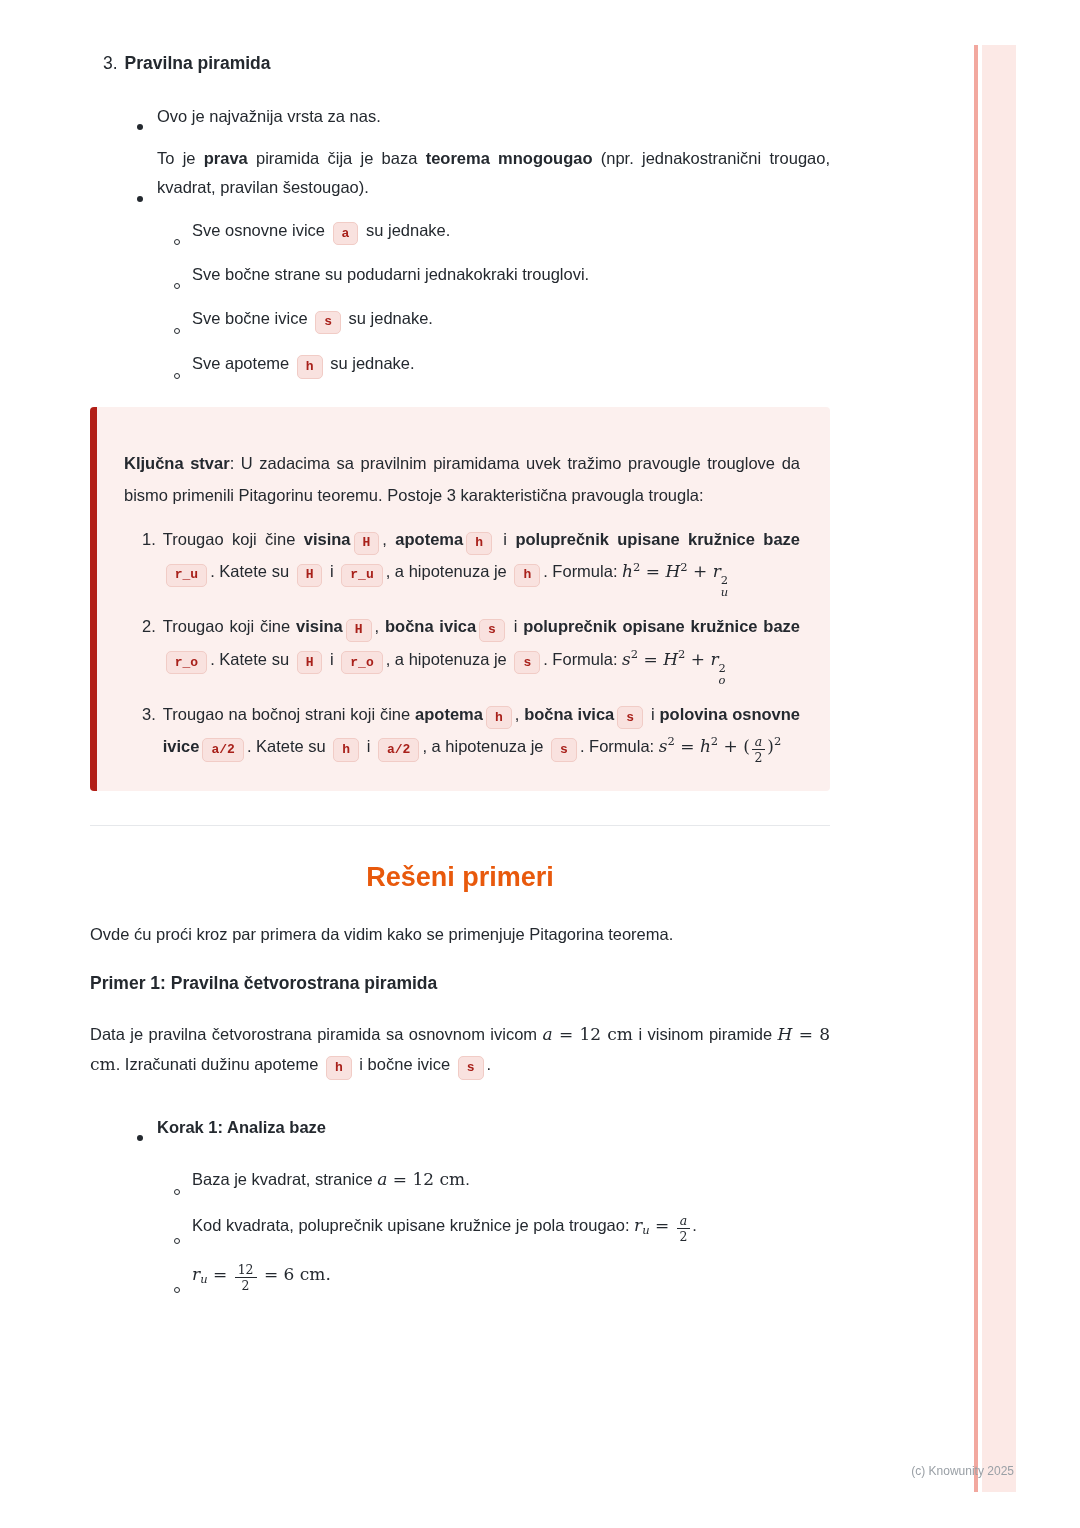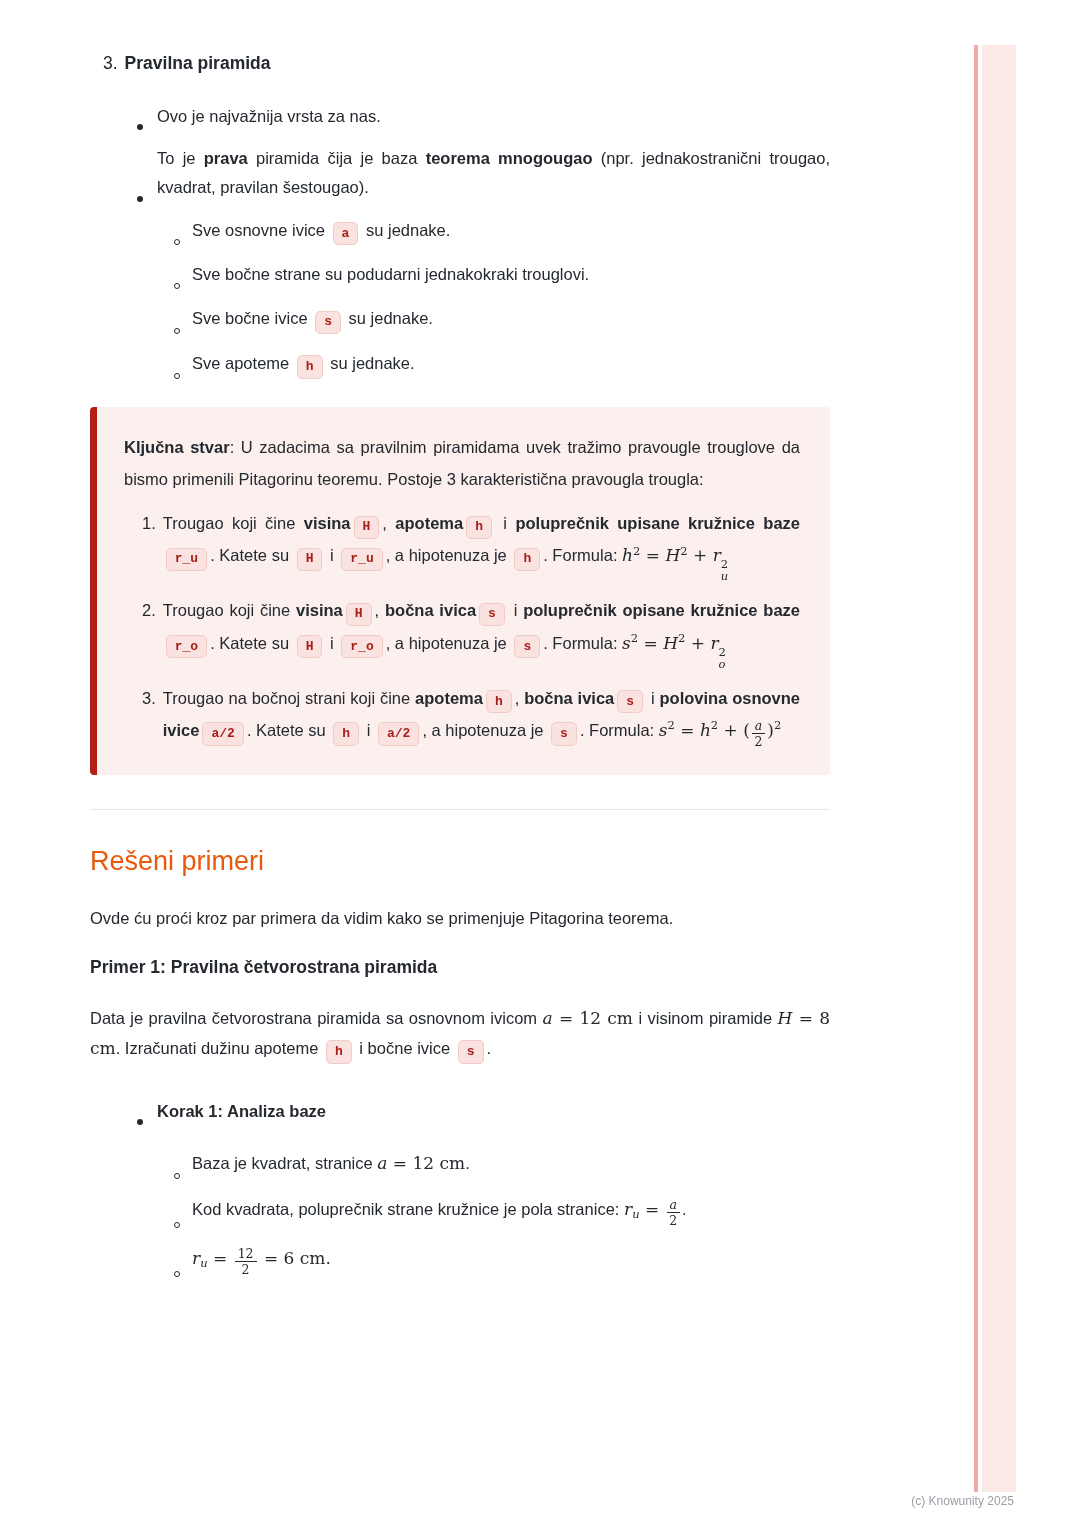--- a/index.html
+++ b/index.html
@@ -28,43 +28,43 @@
   .l2{margin-bottom:15px;}
   .li p{flex:1;}
   .rich{line-height:1.74;}
   .just{text-align:justify;}
   .b{font-weight:700;}
   .chip{font-family:"Liberation Mono","DejaVu Sans Mono",monospace;font-weight:700;font-size:13px;
         color:var(--chip-text);background:var(--chip-bg);border:1px solid var(--chip-border);
         border-radius:5px;padding:2.5px 8px;margin:0 3px;white-space:nowrap;display:inline-block;
         line-height:1.25;vertical-align:-1px;}
   .callout{margin-top:28px;background:var(--callout-bg);border-left:7px solid var(--accent-red);
-           border-radius:4px;padding:24px 30px 26px 27px;}
+           border-radius:4px;padding:40px 30px 26px 27px;}
   .callout .rich{line-height:1.95;}
   .olrow{display:flex;align-items:flex-start;margin-top:12px;}
   .olnum{flex:none;margin-left:18px;margin-right:7px;line-height:1.95;}
   .math{font-family:"DejaVu Serif","Liberation Serif",serif;font-size:17px;}
   .mi{font-style:italic;}
   .msup{font-family:"DejaVu Serif","Liberation Serif",serif;font-size:11.5px;position:relative;top:-6.5px;}
   .msub{font-family:"DejaVu Serif","Liberation Serif",serif;font-size:11.5px;position:relative;top:3.5px;}
   .msubsup{display:inline-flex;flex-direction:column;align-items:flex-start;
            font-family:"DejaVu Serif","Liberation Serif",serif;font-size:11.5px;line-height:1.05;
            vertical-align:-7px;}
   .mss-top,.mss-bot{display:block;}
   .mfrac{display:inline-block;text-align:center;font-family:"DejaVu Serif","Liberation Serif",serif;
          font-size:12.5px;line-height:1.2;vertical-align:-10px;margin:0 2px;}
   .mfrac-n{display:block;border-bottom:1px solid var(--text);padding:0 3px;}
   .mfrac-d{display:block;}
   .divider{height:1px;background:var(--divider);margin-top:34px;}
-  .h2{color:var(--heading-orange);font-size:27px;font-weight:400;line-height:1.3;margin-top:34px;}
+  .h2{color:var(--heading-orange);font-size:27px;font-weight:700;line-height:1.3;margin-top:34px;text-align:center;}
   .h3{font-size:17.5px;font-weight:700;line-height:1.35;margin-top:23px;}
   .para{margin-top:25px;}
   .korak{margin-top:33px;margin-bottom:24px;}
   .steps .l2{margin-bottom:16px;}
-  .footer{position:absolute;top:1494px;right:66px;font-size:12px;color:var(--footer-text);z-index:3;}
+  .footer{position:absolute;top:1464px;right:66px;font-size:12px;color:var(--footer-text);z-index:3;}
 </style>
 </head>
 <body>
 
 <div class="page">
   <div class="edge-line"></div>
   <div class="edge-strip"></div>
 
   <main class="content">
 
@@ -136,21 +136,21 @@
       <p class="rich"><span class="tx b">Korak 1: Analiza baze</span></p>
     </div>
 
     <div class="steps">
       <div class="li l2">
         <span class="marker circle"></span>
         <p class="rich"><span class="tx">Baza je kvadrat, stranice </span><span class="math mi">a</span><span class="math"> = 12 cm</span><span class="tx">.</span></p>
       </div>
       <div class="li l2">
         <span class="marker circle"></span>
-        <p class="rich"><span class="tx">Kod kvadrata, poluprečnik strane kružnice je pola stranice: </span><span class="math mi">r</span><span class="msub mi">u</span><span class="math"> = </span><span class="mfrac"><span class="mfrac-n mi">a</span><span class="mfrac-d">2</span></span><span class="tx">.</span></p>
+        <p class="rich"><span class="tx">Kod kvadrata, poluprečnik upisane kružnice je pola trougao: </span><span class="math mi">r</span><span class="msub mi">u</span><span class="math"> = </span><span class="mfrac"><span class="mfrac-n mi">a</span><span class="mfrac-d">2</span></span><span class="tx">.</span></p>
       </div>
       <div class="li l2">
         <span class="marker circle"></span>
         <p class="rich"><span class="math mi">r</span><span class="msub mi">u</span><span class="math"> = </span><span class="mfrac"><span class="mfrac-n">12</span><span class="mfrac-d">2</span></span><span class="math"> = 6 cm.</span></p>
       </div>
     </div>
 
   </main>
 
   <div class="footer">(c) Knowunity 2025</div>

